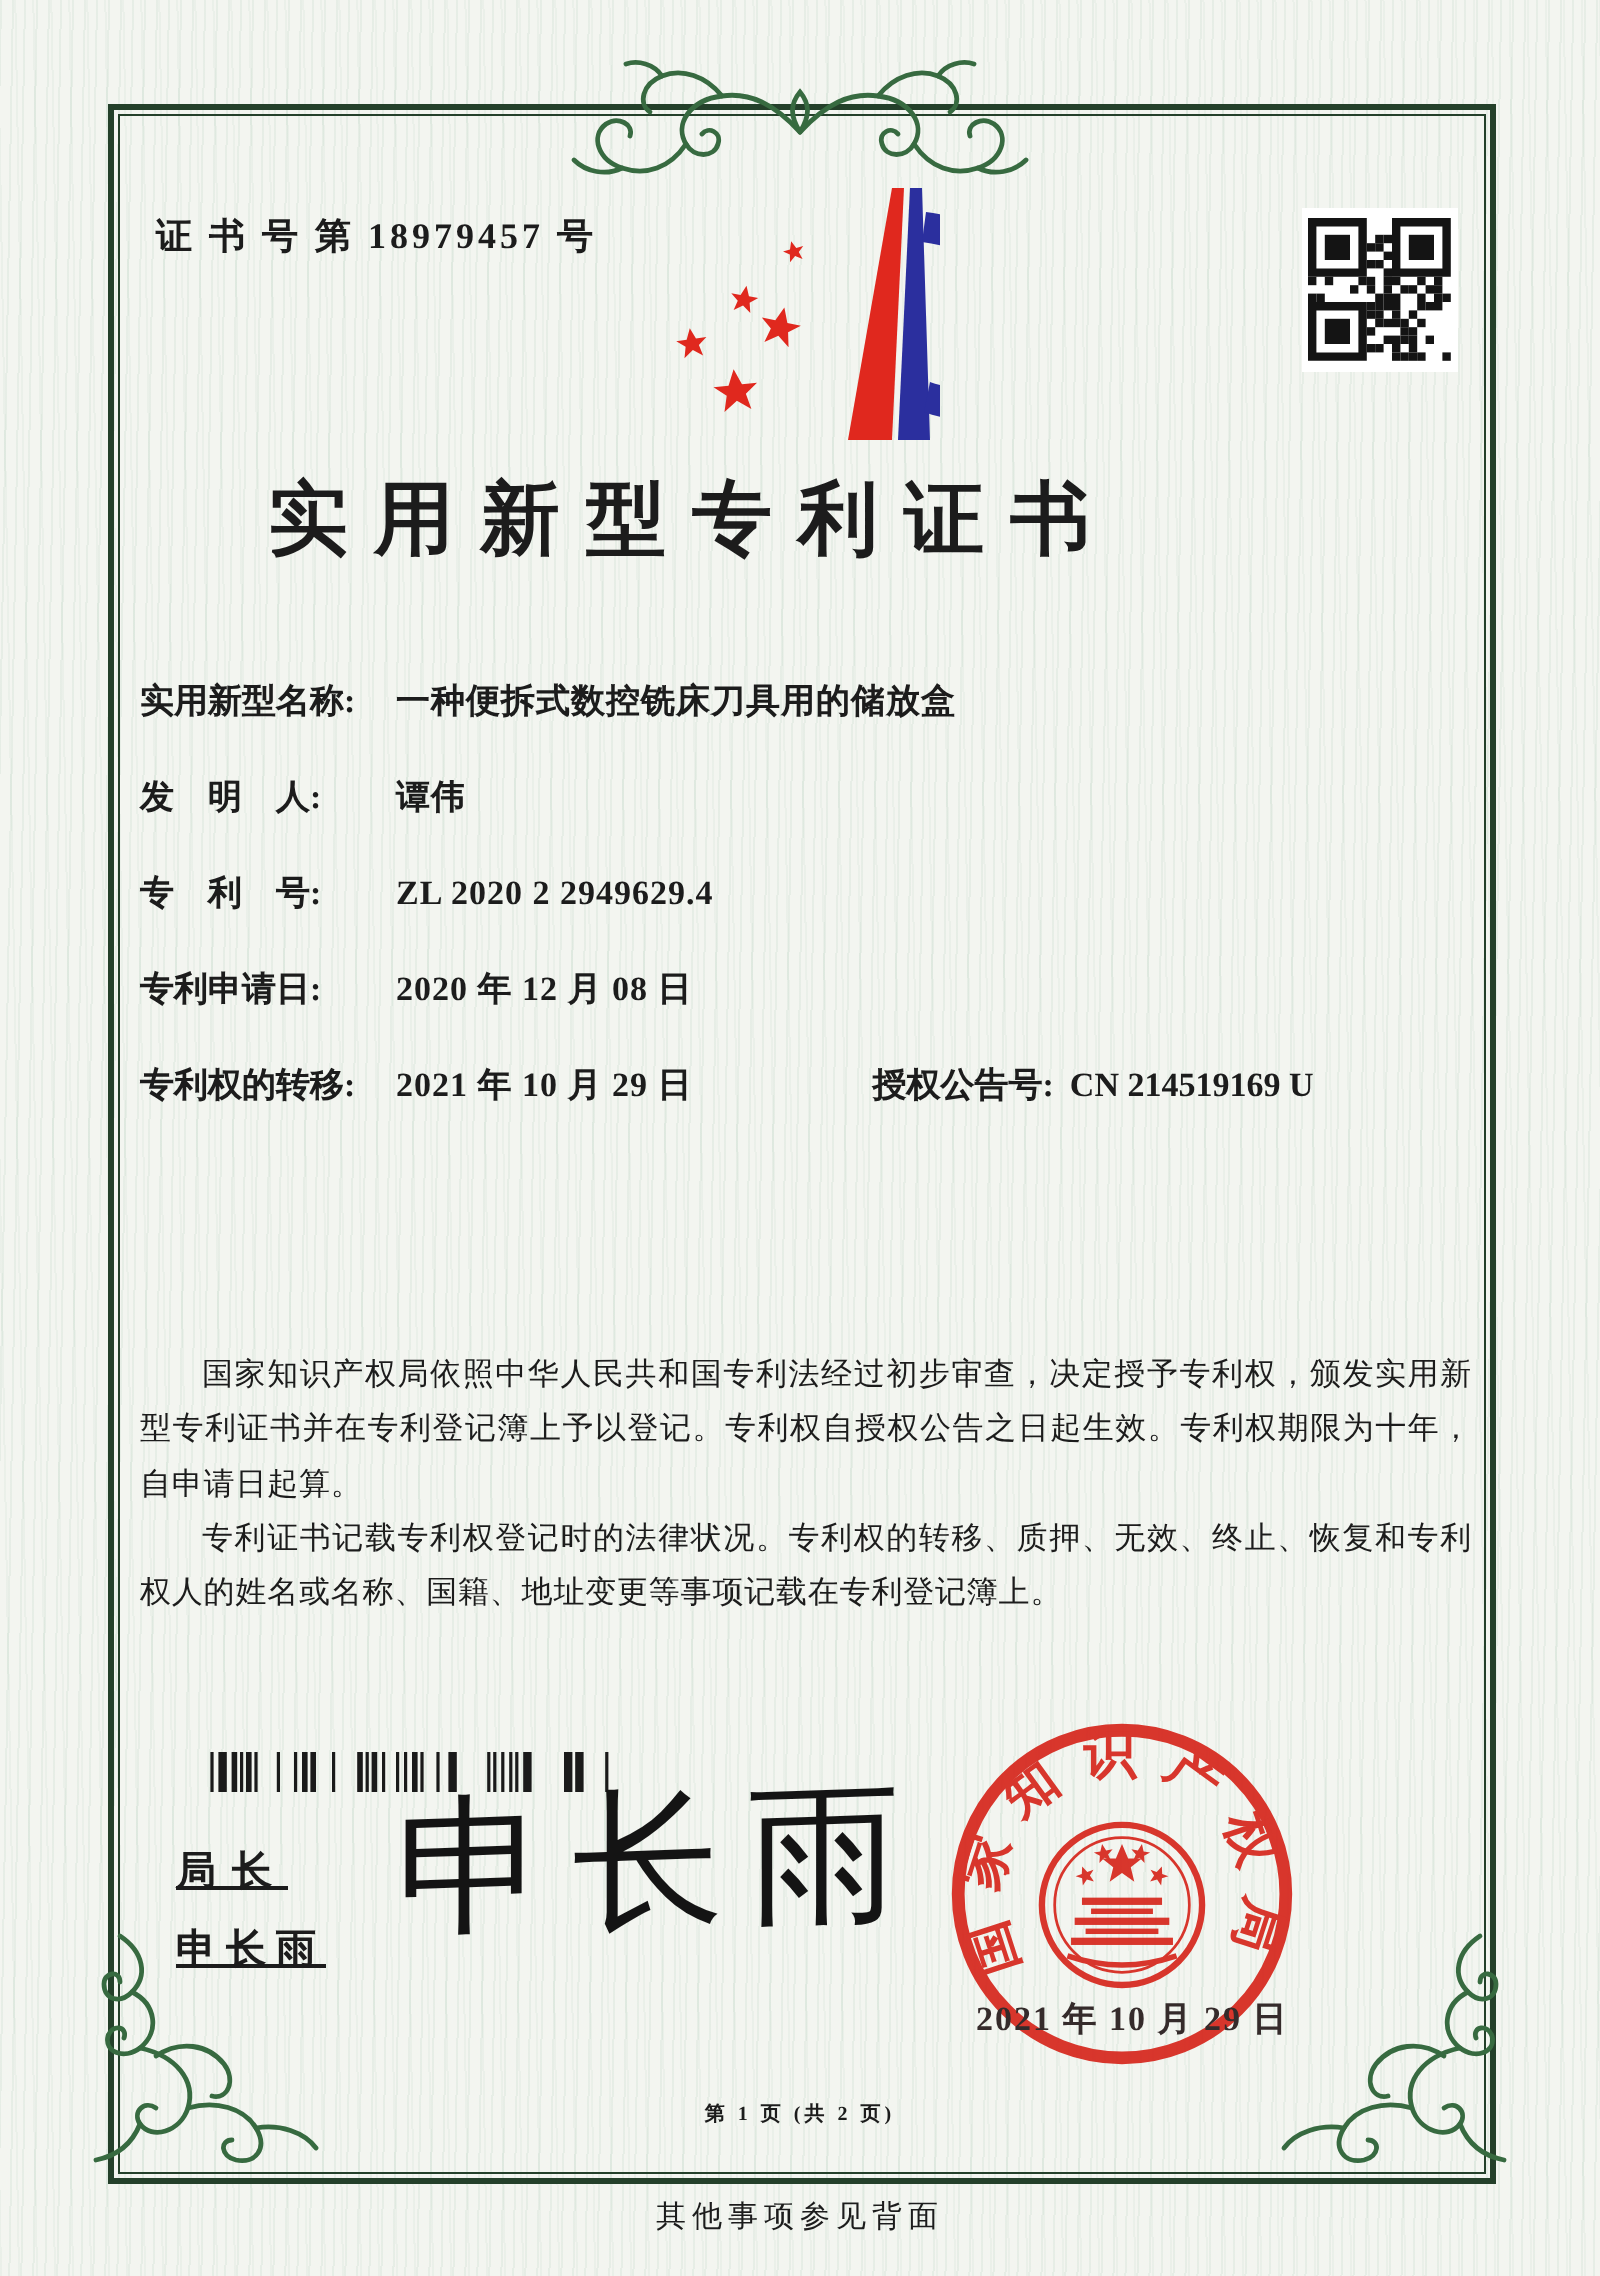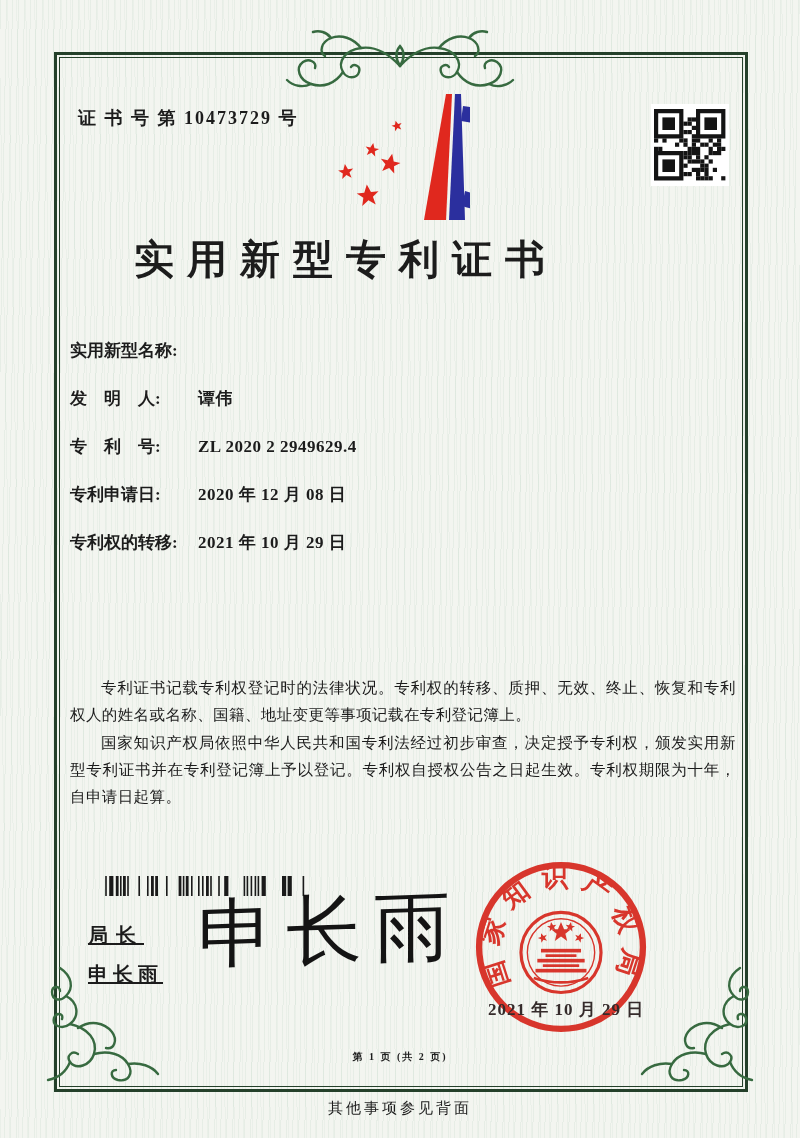--- a/index.html
+++ b/index.html
@@ -118,21 +118,21 @@
       <path d="M18 6 C30 14 32 26 24 34 C18 40 10 38 10 30 C10 24 18 23 18 29"></path>
       <path d="M24 34 C36 40 38 54 28 62 C20 68 10 64 12 56 C14 50 22 51 20 57"></path>
       <path d="M28 62 C46 66 56 78 52 92 C48 104 34 108 28 100 C24 94 30 88 36 92"></path>
       <path d="M52 92 C66 88 80 92 86 102 C92 112 86 120 76 118 C68 116 68 108 74 108"></path>
       <path d="M86 102 C98 100 110 104 116 112"></path>
       <path d="M28 100 C24 110 16 116 6 118"></path>
       <path d="M36 66 C48 58 62 60 70 70 C76 78 72 88 64 86"></path>
     </g>
   </svg>
 
-  <div class="cert-no">证 书 号 第 10473729 号</div>
+  <div class="cert-no">证 书 号 第 18979457 号</div>
 
   <svg id="logo" width="140" height="140" viewBox="0 0 140 140">
     <defs>
       <polygon id="star" points="0,-10 2.94,-3.09 9.51,-3.09 4.19,1.18 5.88,8.09 0,3.82 -5.88,8.09 -4.19,1.18 -9.51,-3.09 -2.94,-3.09"></polygon>
     </defs>
     <polygon points="116,6 122,6 116,132 94,132" fill="#e0281e"></polygon>
     <polygon points="125,6 131,6 135,132 119,132" fill="#2b2f9e"></polygon>
     <path d="M133 18 C 180 24 202 56 192 88 C 184 114 158 128 132 118 L 135 103 C 156 111 174 99 179 80 C 185 58 168 38 131 33 Z" fill="#2b2f9e"></path>
     <g fill="#e0281e">
       <use href="#star" transform="translate(67,38) scale(0.55) rotate(-15)"></use>
@@ -221,42 +221,47 @@
           <rect x="67.2" y="67.2" width="4.2" height="4.2"></rect>
         </g>
     </g>
   </svg>
 
   <div class="title">实用新型专利证书</div>
 
   <div class="fields">
     <div class="frow">
       <span class="lbl">实用新型名称:</span>
+      <span class="val">一种便拆式数控铣床刀具用的储放盒</span>
     </div>
     <div class="frow">
       <span class="lbl">发　明　人:</span>
       <span class="val">谭伟</span>
     </div>
     <div class="frow">
       <span class="lbl">专　利　号:</span>
       <span class="val">ZL 2020 2 2949629.4</span>
     </div>
     <div class="frow">
       <span class="lbl">专利申请日:</span>
       <span class="val">2020 年 12 月 08 日</span>
     </div>
     <div class="frow last">
       <span class="lbl">专利权的转移:</span>
       <span class="val">2021 年 10 月 29 日</span>
+      <span class="pair2">
+        <span class="lbl2">授权公告号:</span>
+        <span class="val2">CN 214519169 U</span>
+      </span>
     </div>
   </div>
 
   <div class="paras">
+    <p>国家知识产权局依照中华人民共和国专利法经过初步审查，决定授予专利权，颁发实用新型专利证书并在专利登记簿上予以登记。专利权自授权公告之日起生效。专利权期限为十年，自申请日起算。</p>
     <p>专利证书记载专利权登记时的法律状况。专利权的转移、质押、无效、终止、恢复和专利权人的姓名或名称、国籍、地址变更等事项记载在专利登记簿上。</p>
-    <p>国家知识产权局依照中华人民共和国专利法经过初步审查，决定授予专利权，颁发实用新型专利证书并在专利登记簿上予以登记。专利权自授权公告之日起生效。专利权期限为十年，自申请日起算。</p>
   </div>
 
   <svg id="barcode" width="212" height="20" viewBox="0 0 212 20">
     <g fill="#1a1a1a">
         <rect x="7.199999999999999" y="0" width="1.6" height="20"></rect>
         <rect x="11.2" y="0" width="4.2" height="20"></rect>
         <rect x="17.799999999999997" y="0" width="2.8" height="20"></rect>
         <rect x="21.999999999999996" y="0" width="1.6" height="20"></rect>
         <rect x="24.999999999999996" y="0" width="2.8" height="20"></rect>
         <rect x="29.199999999999996" y="0" width="1.6" height="20"></rect>

